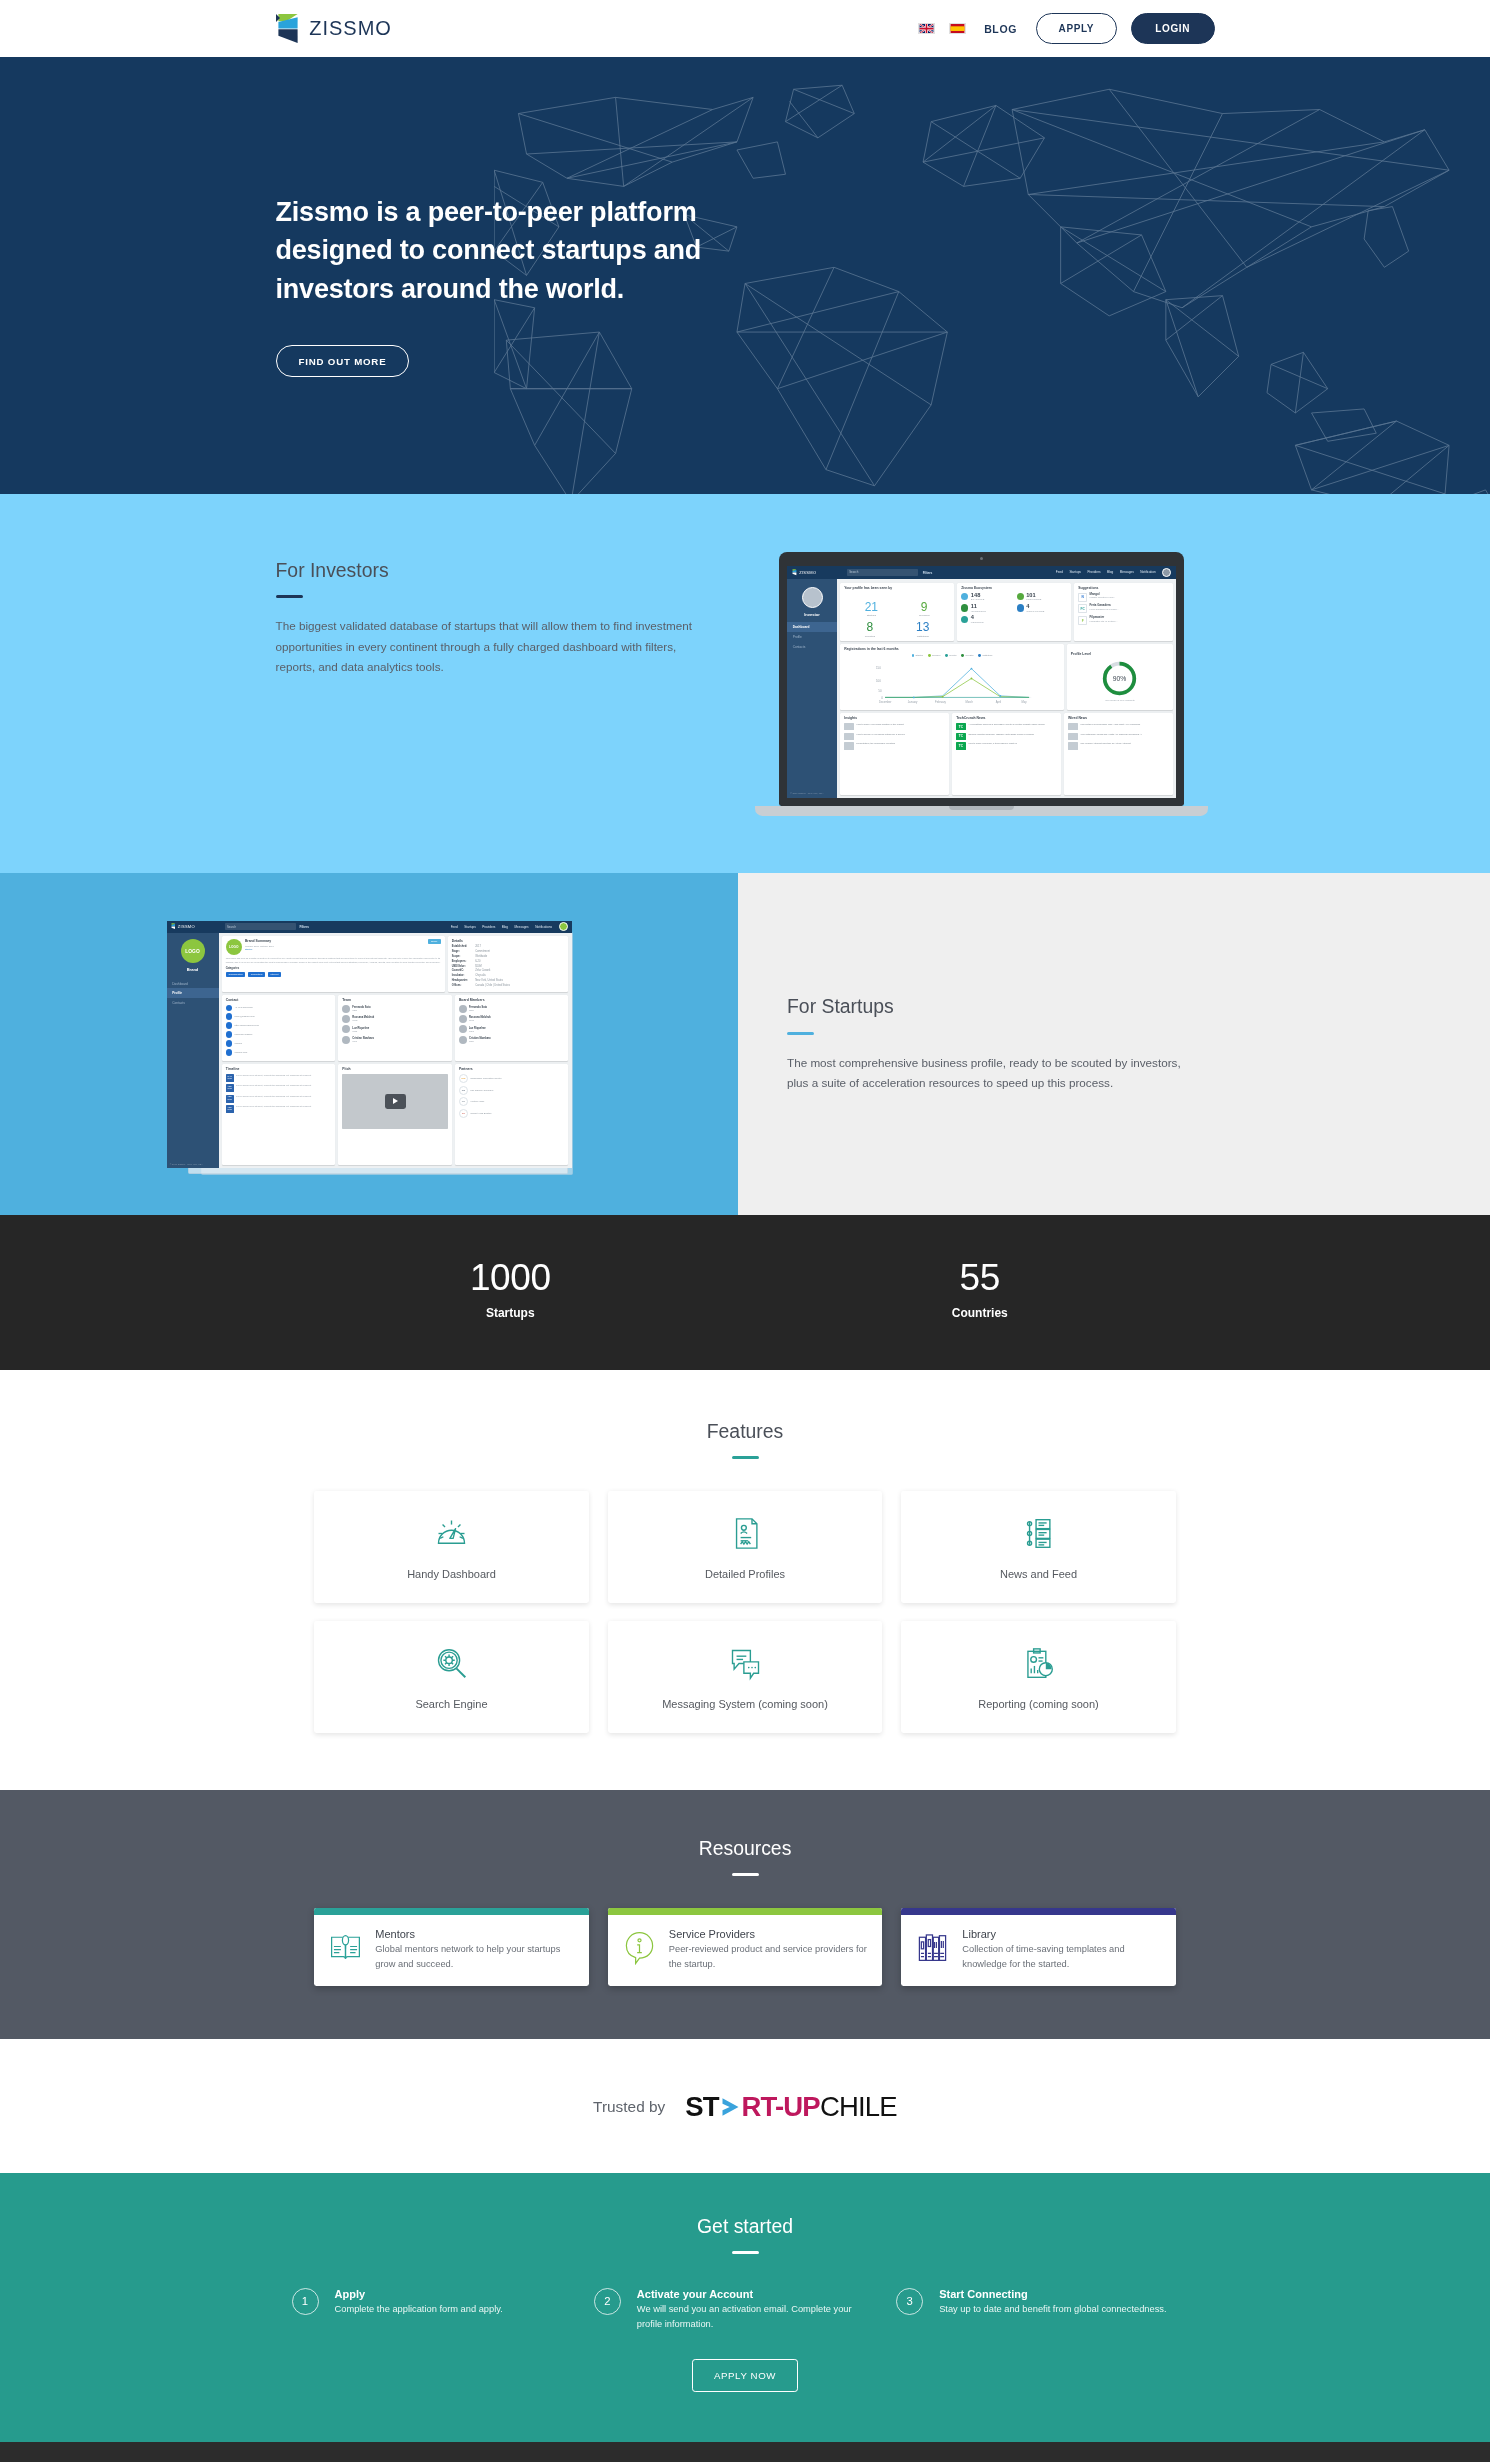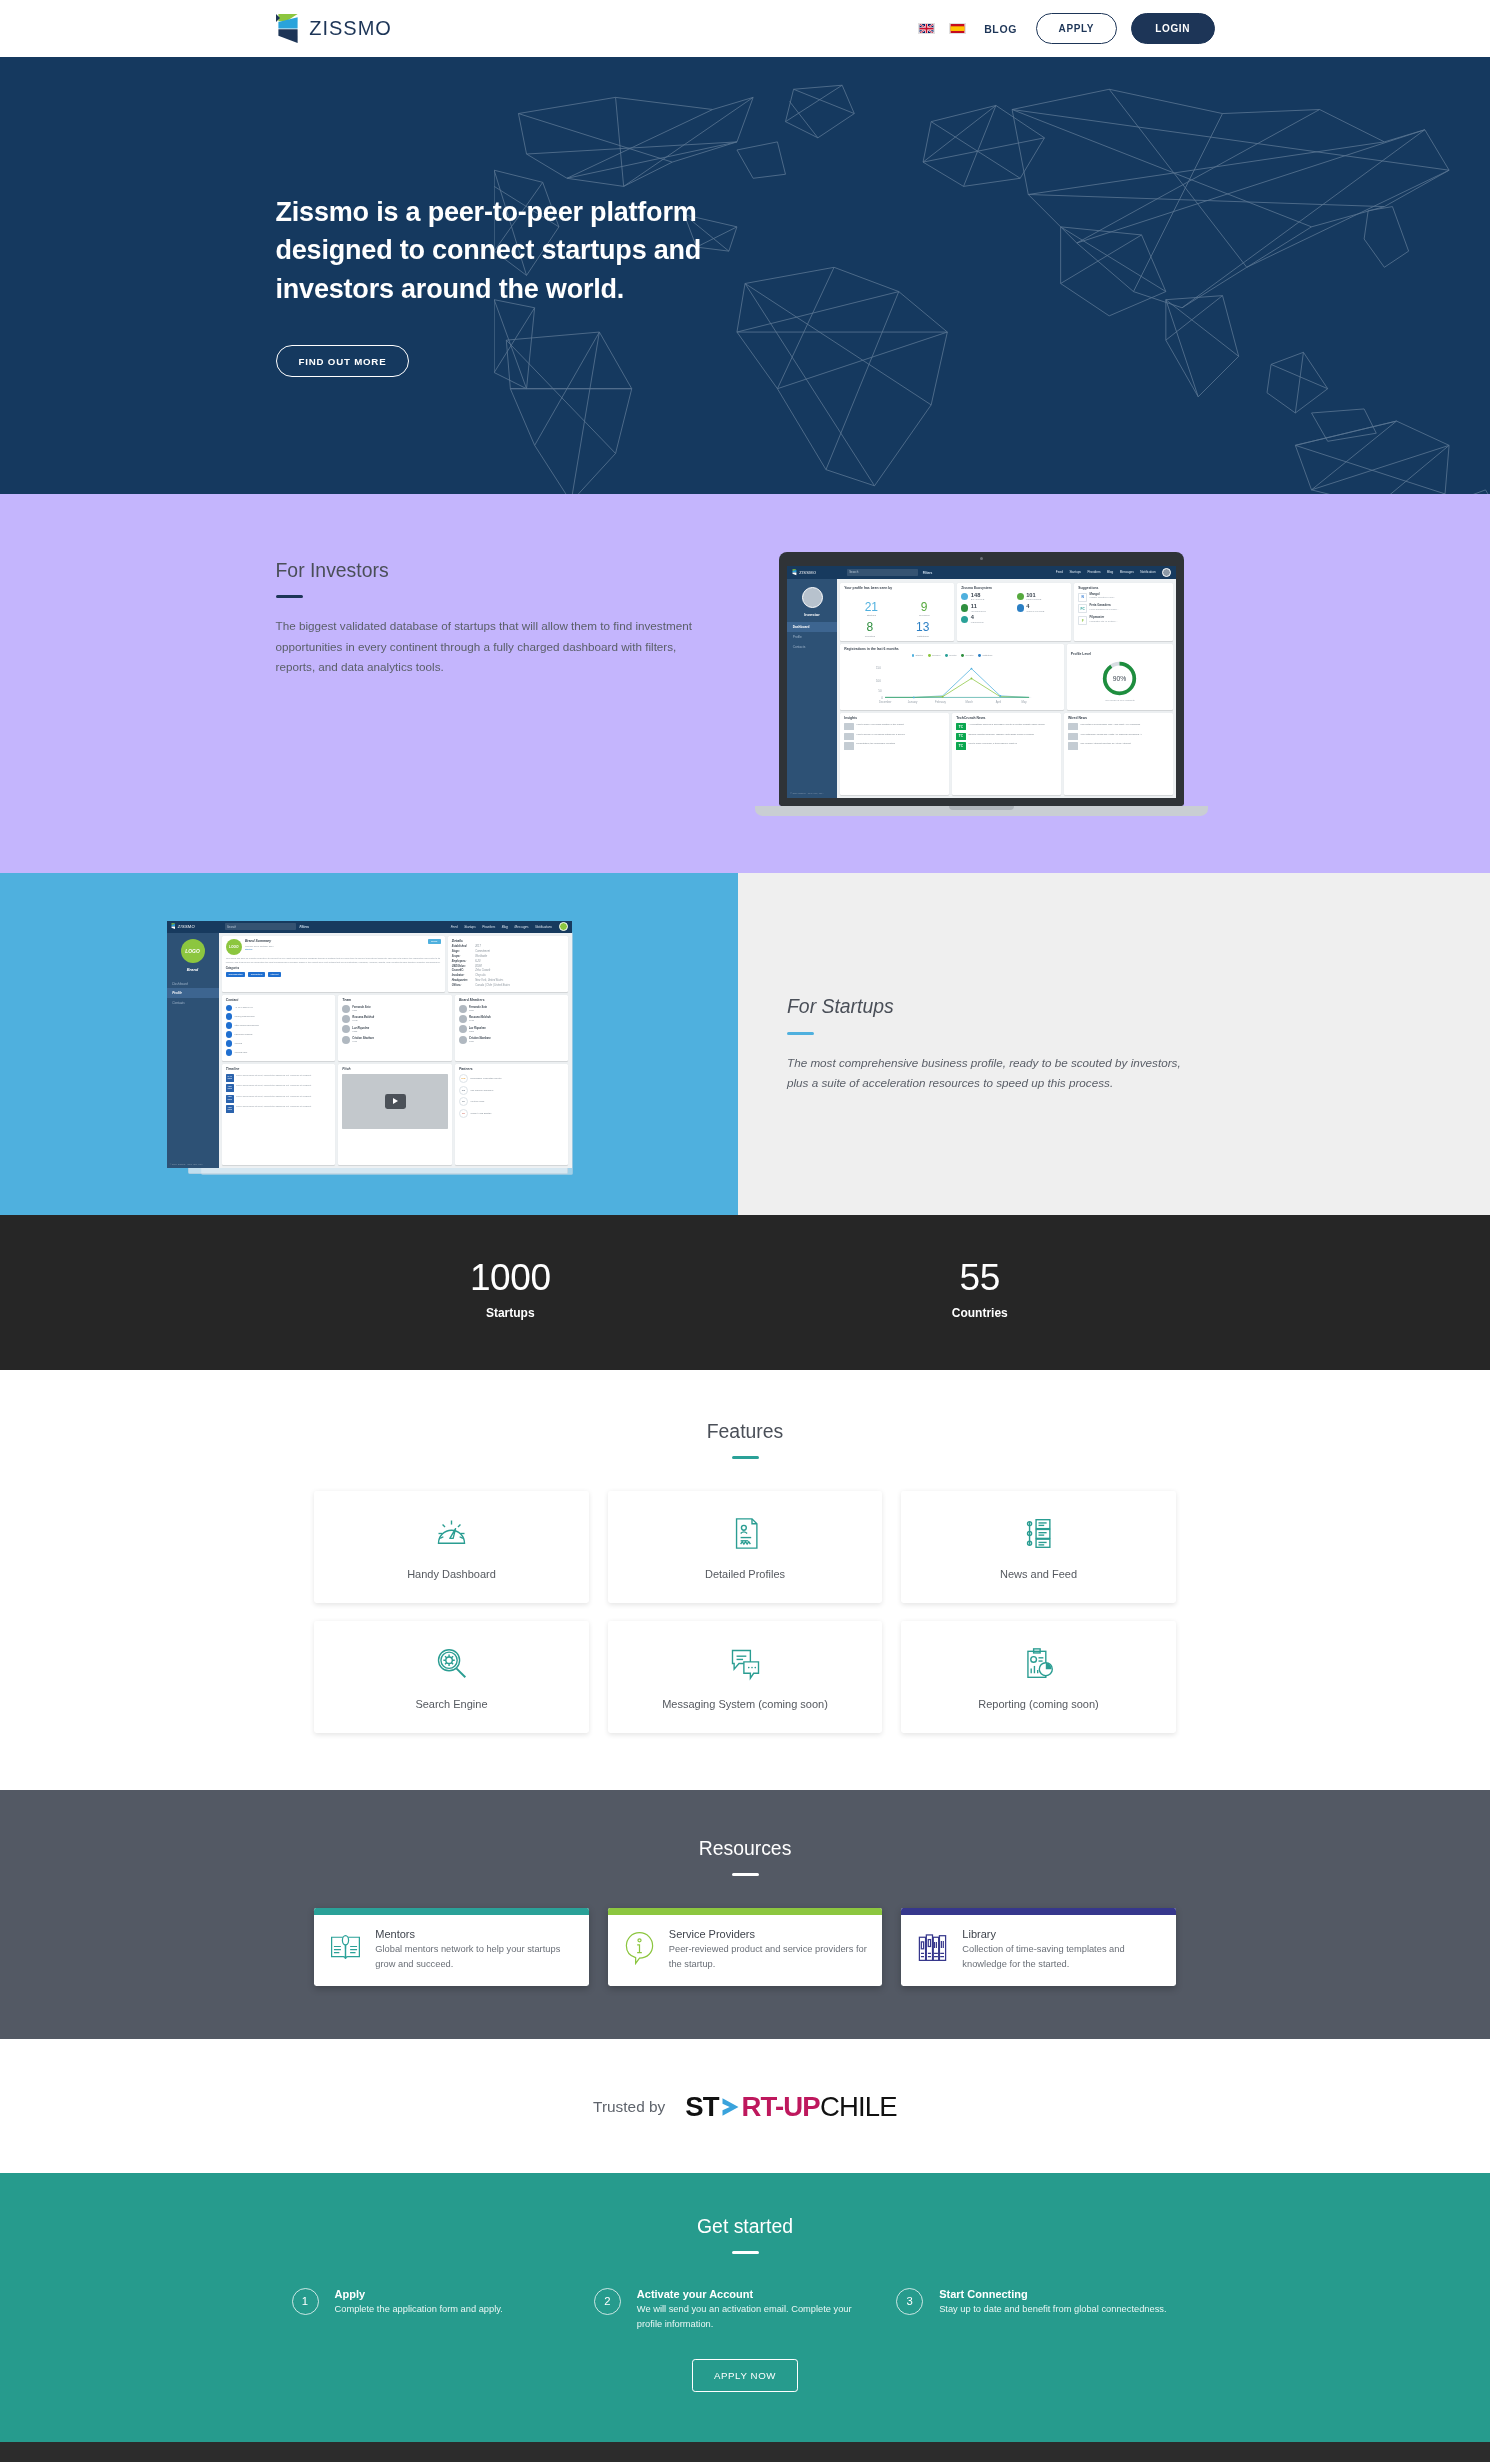--- a/index.html
+++ b/index.html
@@ -97,21 +97,21 @@
     font-size: 9.7px;
     font-weight: bold;
     letter-spacing: 0.8px;
     padding: 9.7px 22px;
     cursor: pointer;
     font-family: inherit;
   }
 
   
   .investors {
-    background: #c4b5fd;
+    background: #7dd3fc;
     padding: 58px 0 57px;
   }
   .investors-inner {
     width: 939px; margin: 0 auto;
     display: flex; align-items: flex-start; gap: 32px;
   }
   .sect-head { font-size: 19.4px; color: #4a4f58; font-weight: 400; }
   .rule { width: 27px; height: 3.2px; margin: 13.8px 0 18px; border-radius: 1.6px; }
   .rule.navy { background: #1d3557; }
   .rule.blue { background: #4fb0de; }
@@ -168,21 +168,21 @@
   .sug-d { font-size:2.3px; color:#9aa3ac;}
   .chart-legend { display:flex; gap:4.9px; justify-content:center; font-size:2.3px; color:#8a939c; margin-bottom:1.6px;}
   .chart-legend i { width:2.8px;height:2.8px;border-radius:50%;display:inline-block;margin-right:1.2px;vertical-align:middle;}
   .donut-wrap { display:flex; flex-direction:column; align-items:center; justify-content:center;}
   .news-item { display:flex; gap:2.4px; margin-bottom:2.4px; }
   .news-th { width:9.7px; height:7.3px; background:#c4ccd3; border-radius:0.5px; flex:none;}
   .news-th.tc { background:#0ca750; color:#fff; font-size:3.2px; font-weight:bold; display:flex; align-items:center; justify-content:center;}
   .news-tx { font-size:2.3px; color:#7d868f; line-height:1.35;}
 
   
-  .startups { display: flex; height: 342px; font-style: italic; }
+  .startups { display: flex; height: 342px; }
   .startups-left { width: 738px; background: #4fb0de; display: flex; align-items: center; justify-content: center; }
   .startups-right { flex: 1; background: #efefef; display: flex; align-items: center; }
   .startups-copy { padding-left: 49px; width: 453px; }
   .profile-shot { width: 405px; position: relative; }
   .profile-stack-a, .profile-stack-b {
     position: absolute; background: #e8eef4; border: 0.8px solid #cfdae4; border-radius: 1.6px;
   }
   .profile-stack-a { width: 372px; height: 243px; left: 34px; top: 11.3px; opacity: .55;}
   .profile-stack-b { width: 380px; height: 247px; left: 21px; top: 6.5px; opacity: .75;}
   .profile-win { position: relative; background: #eef1f3; font-size: 3.2px; color:#4b5560; }

